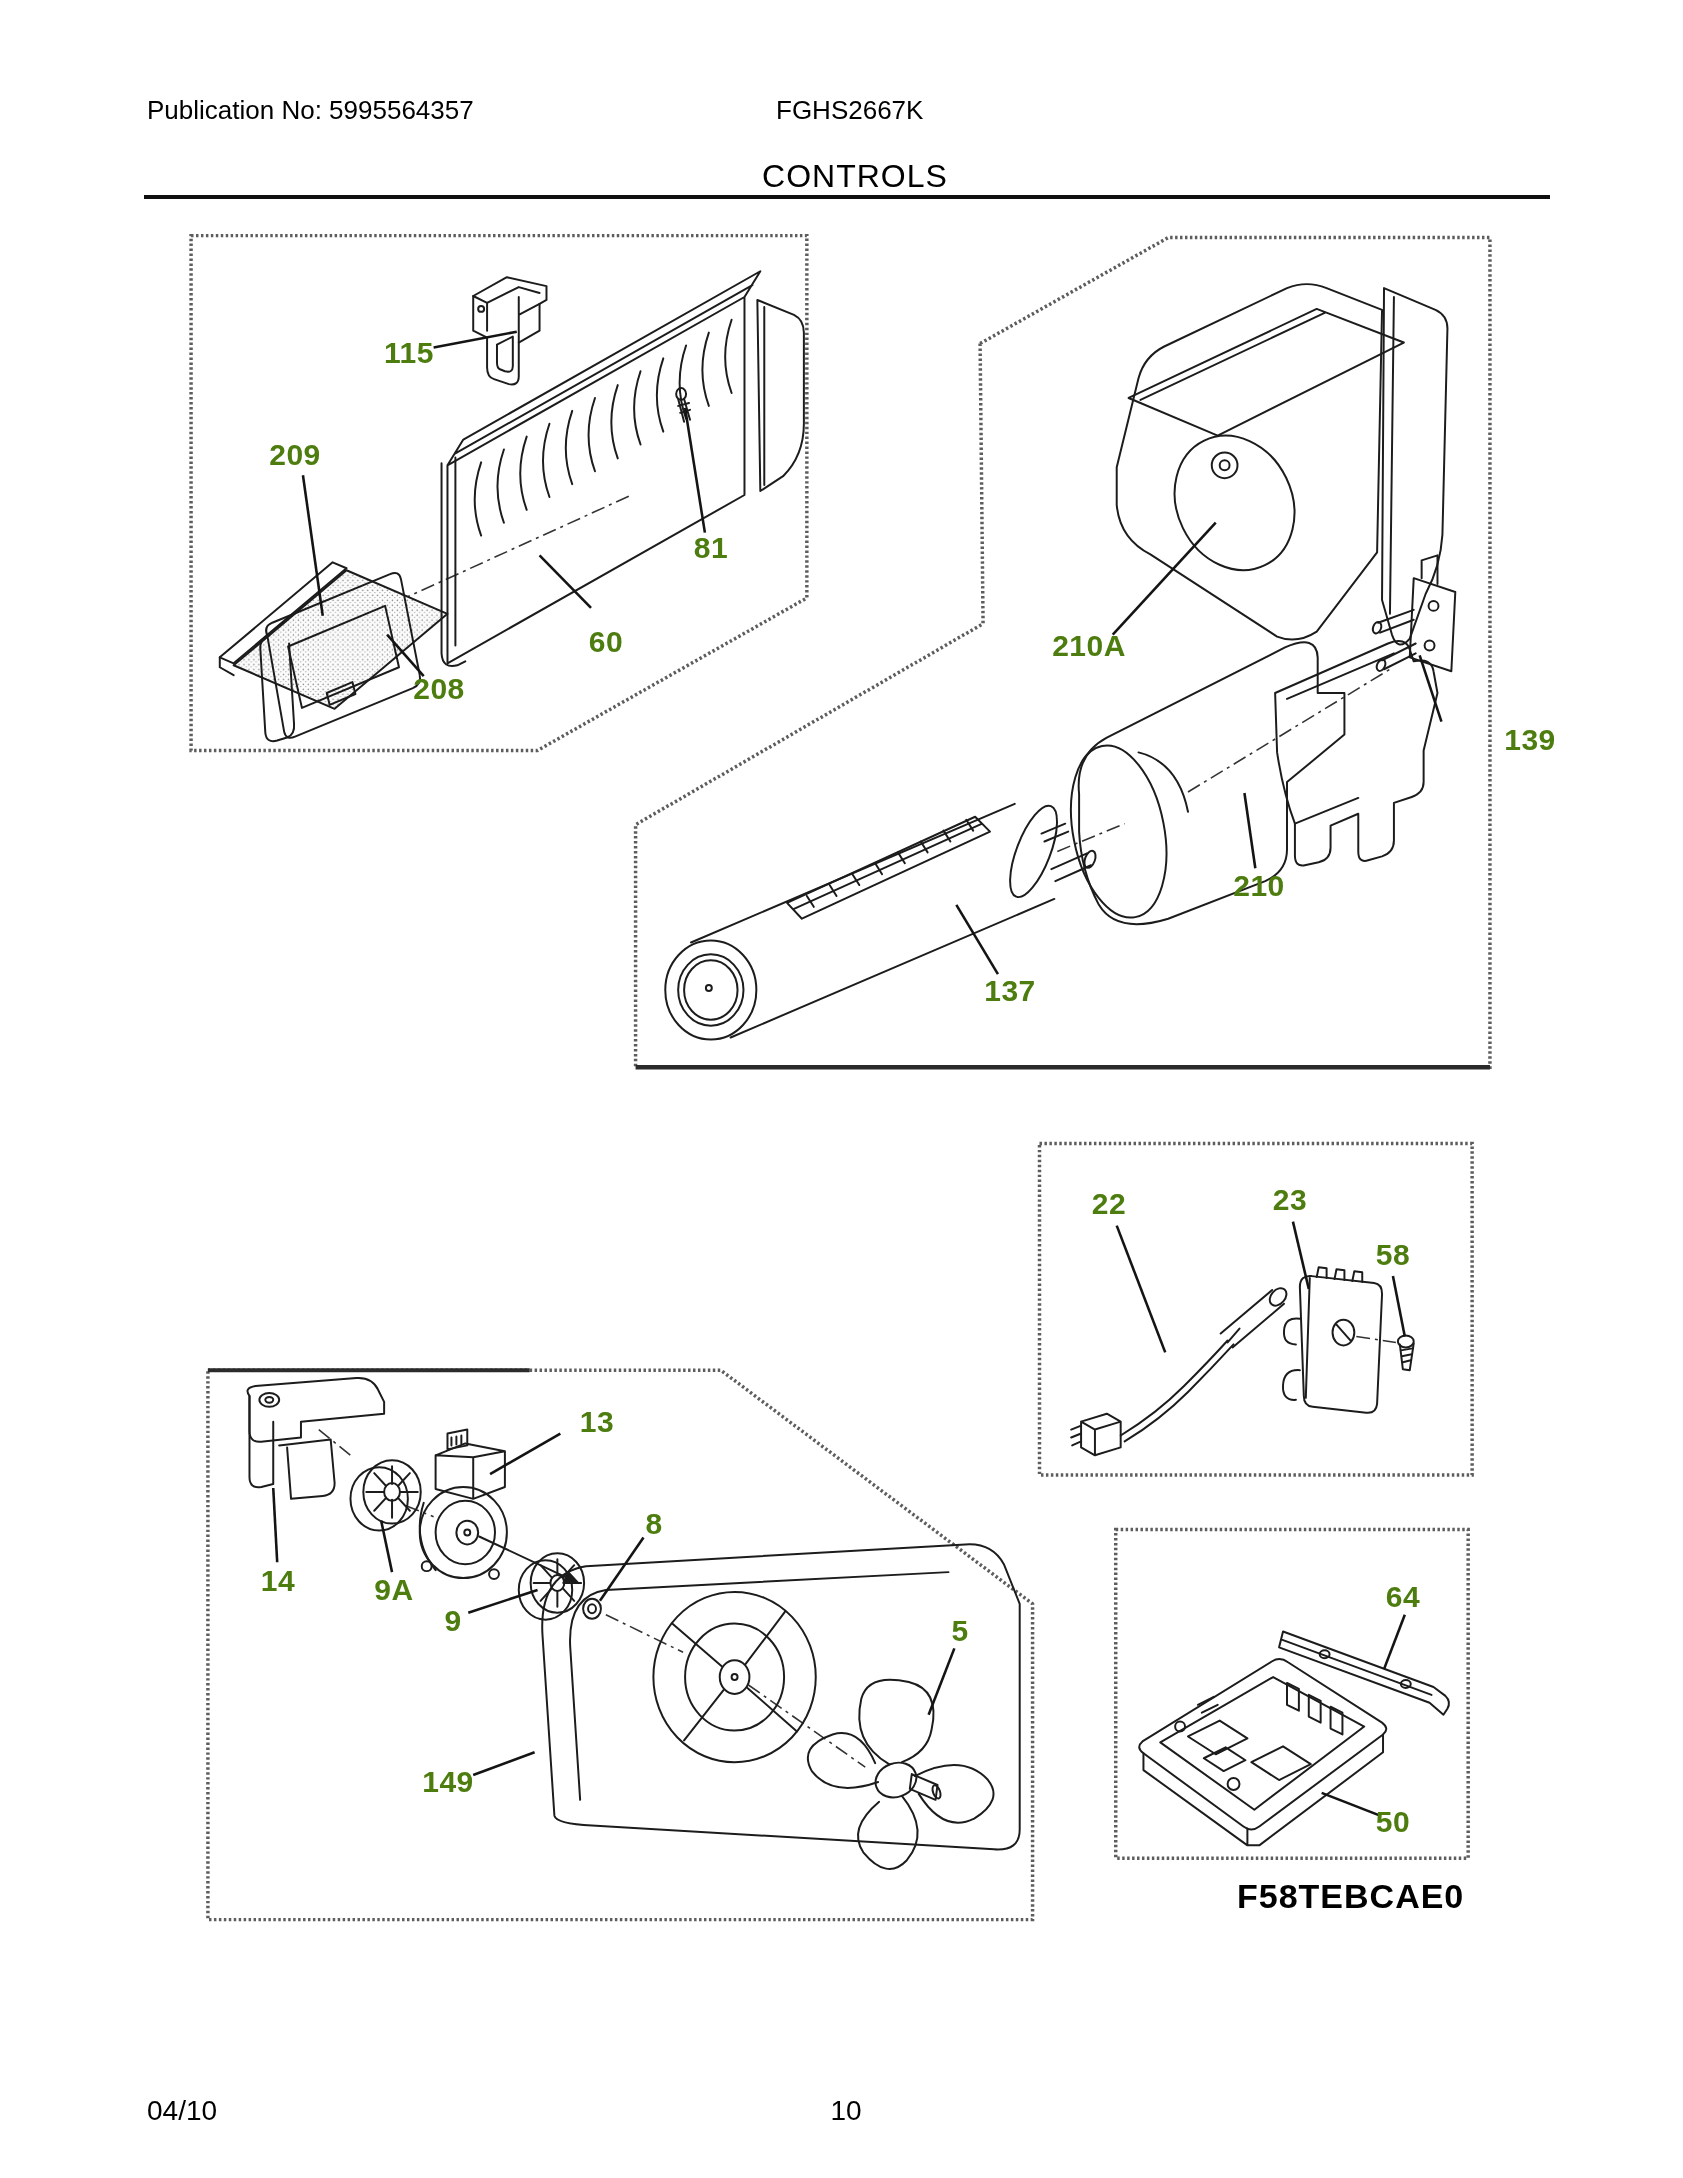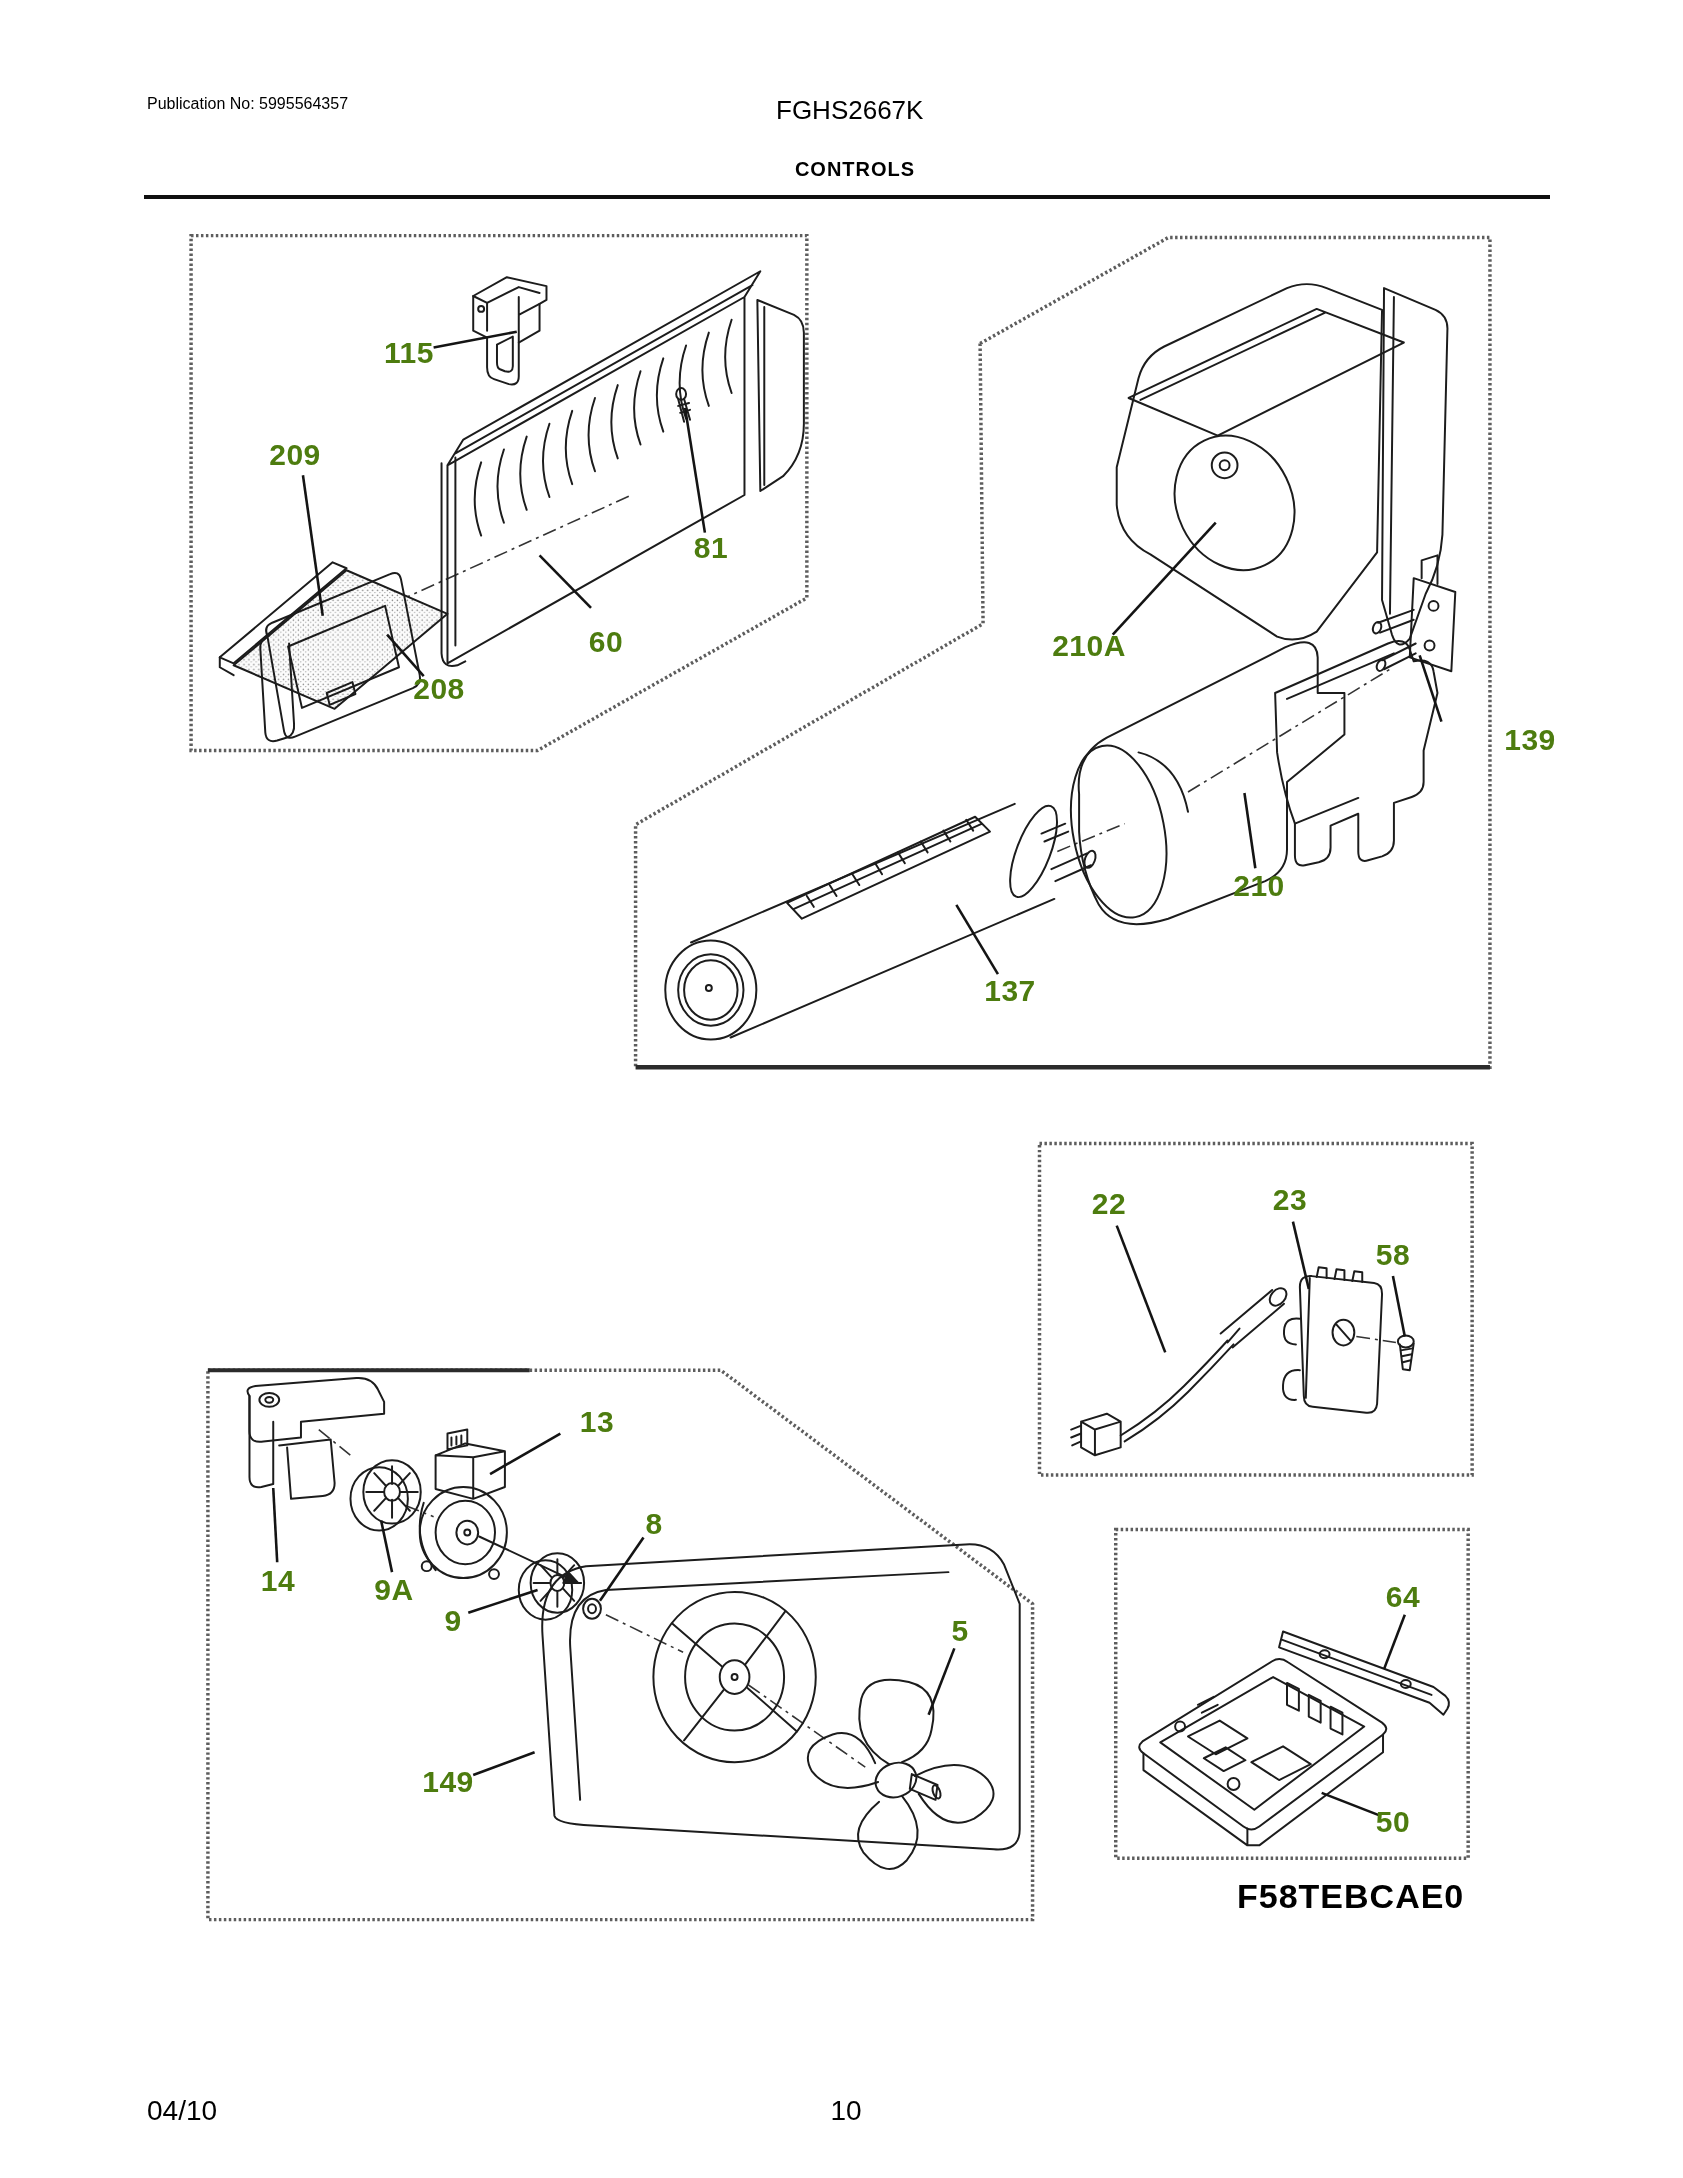--- a/index.html
+++ b/index.html
@@ -1,21 +1,21 @@
 <!DOCTYPE html>
 <html><head>
 <meta charset="utf-8">
 <style>
   html,body{margin:0;padding:0;background:#e8e8e8;}
   .page{position:relative;width:1683px;height:2178px;background:#ffffff;
         font-family:"Liberation Sans",sans-serif;color:#000;overflow:hidden;}
-  .hdr-pub{position:absolute;left:147px;top:95px;font-size:16px;white-space:nowrap;}
+  .hdr-pub{position:absolute;left:147px;top:95px;font-size:26px;white-space:nowrap;}
   .hdr-model{position:absolute;left:776px;top:95px;font-size:26px;white-space:nowrap;}
   .section-title{position:absolute;left:855px;top:158px;transform:translateX(-50%);
-        font-size:20px;letter-spacing:1px;white-space:nowrap;font-weight:bold;}
+        font-size:32px;letter-spacing:1px;white-space:nowrap;}
   .hdr-rule{position:absolute;left:144px;top:195px;width:1406px;height:4px;background:#0f0f0f;}
   .diagram-svg{position:absolute;left:0;top:0;}
   .part-label{position:absolute;transform:translate(-50%,-50%);font-weight:700;
         font-size:30px;letter-spacing:0.5px;white-space:nowrap;color:#4d7c0f;}
   .diagram-code{position:absolute;left:1197px;top:1877px;font-size:34px;font-weight:700;
         letter-spacing:1px;white-space:nowrap;margin-left:40px;}
   .ftr-rev{position:absolute;left:147px;top:2095px;font-size:28px;}
   .ftr-page{position:absolute;left:846px;top:2095px;transform:translateX(-50%);font-size:28px;}
 </style>
 </head>

